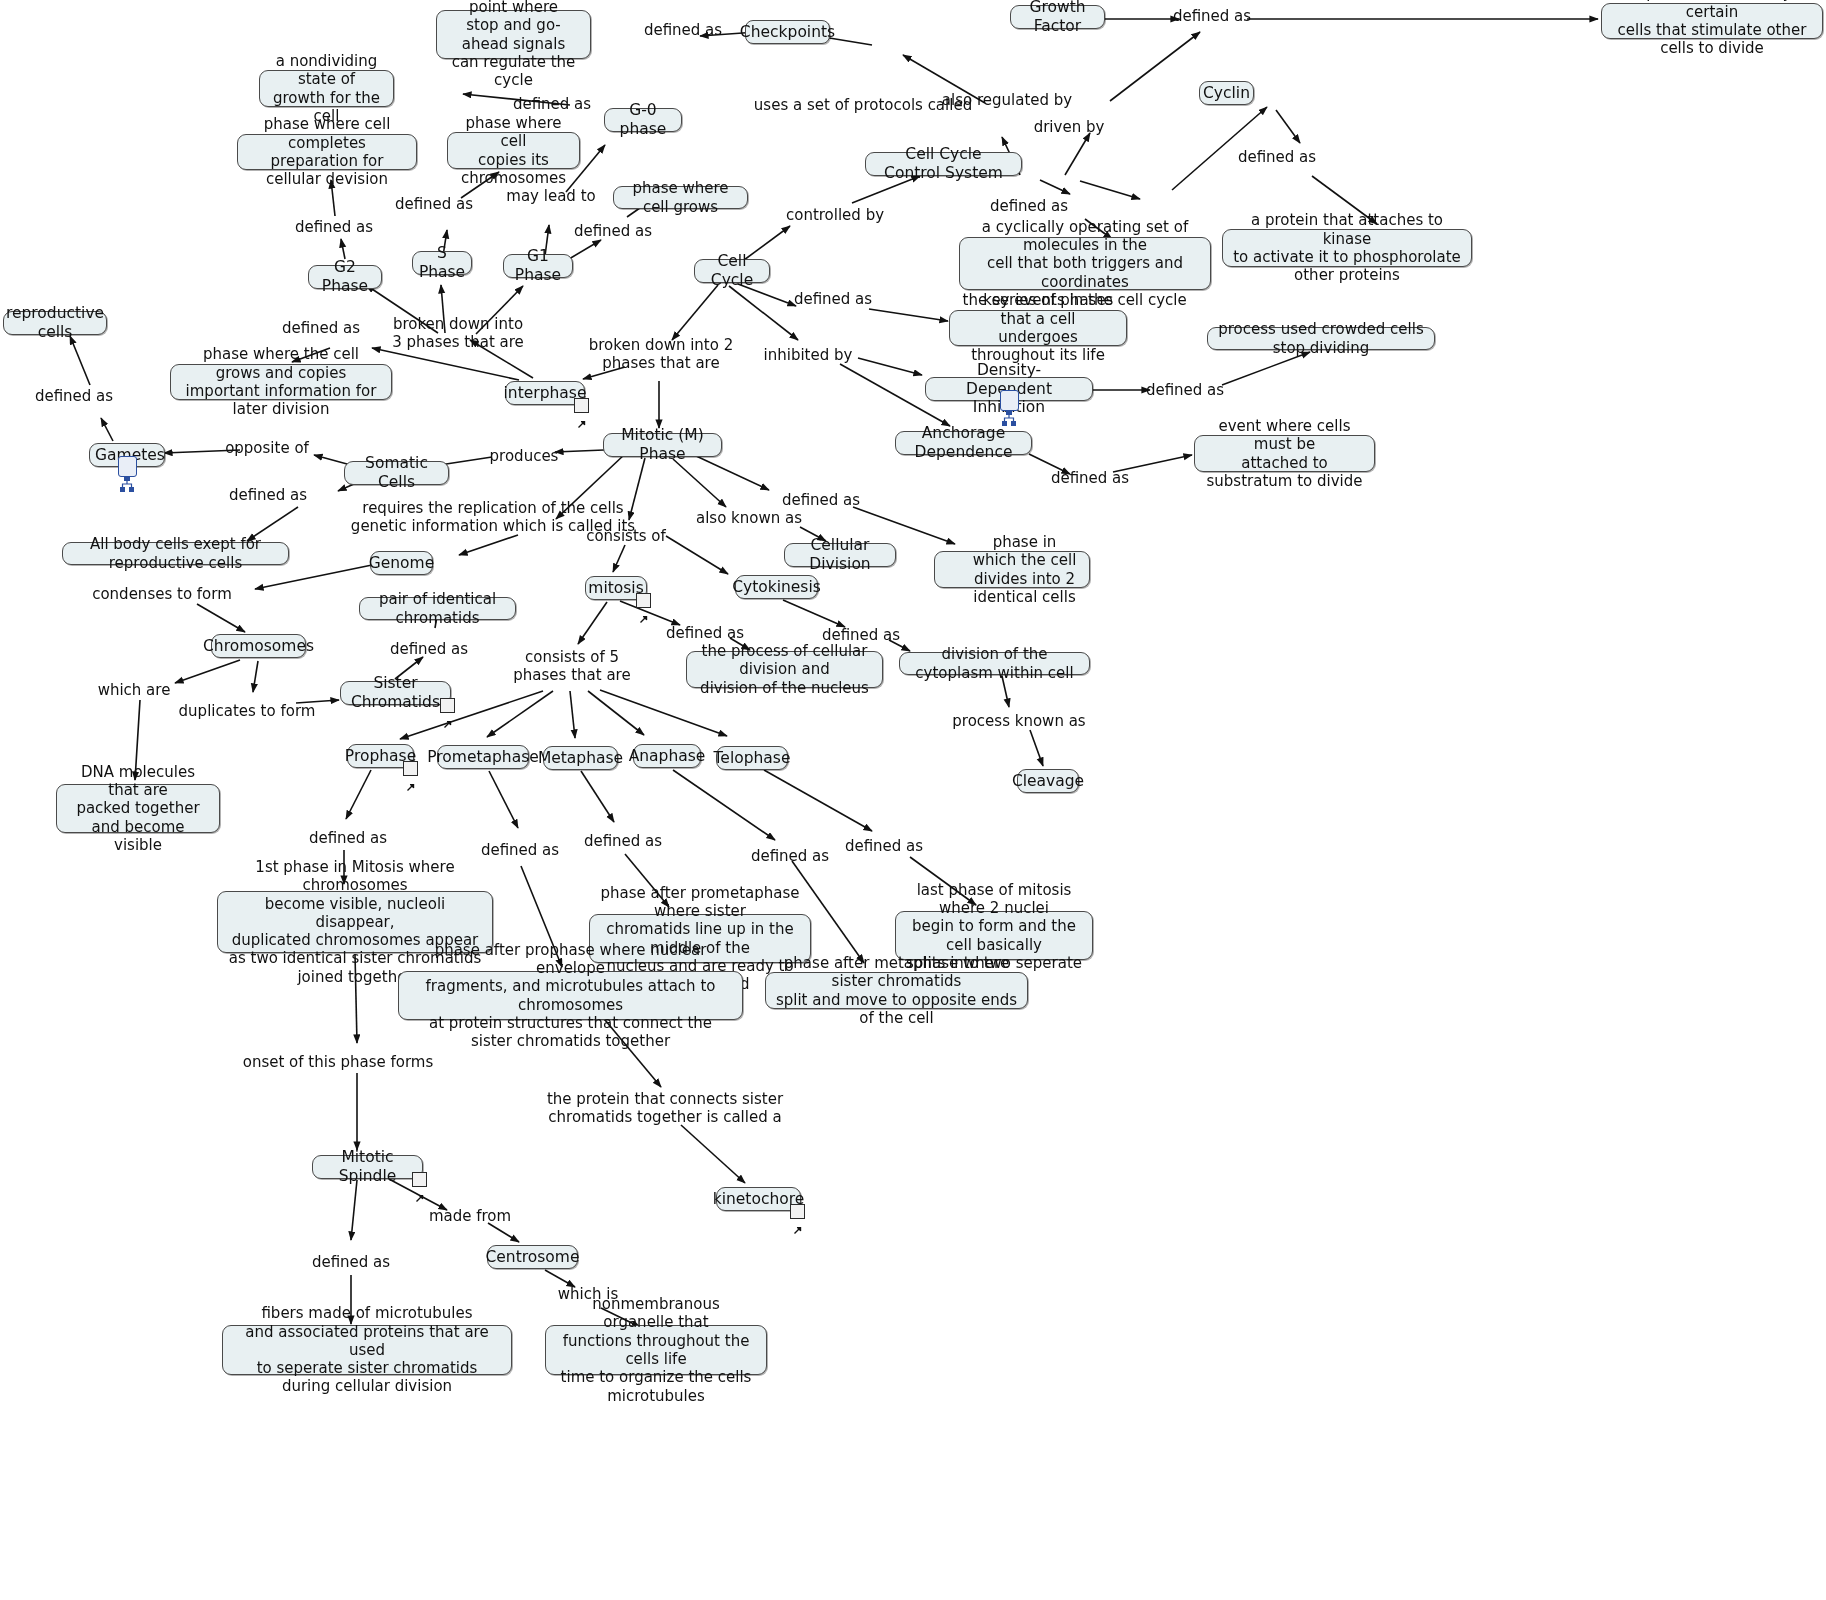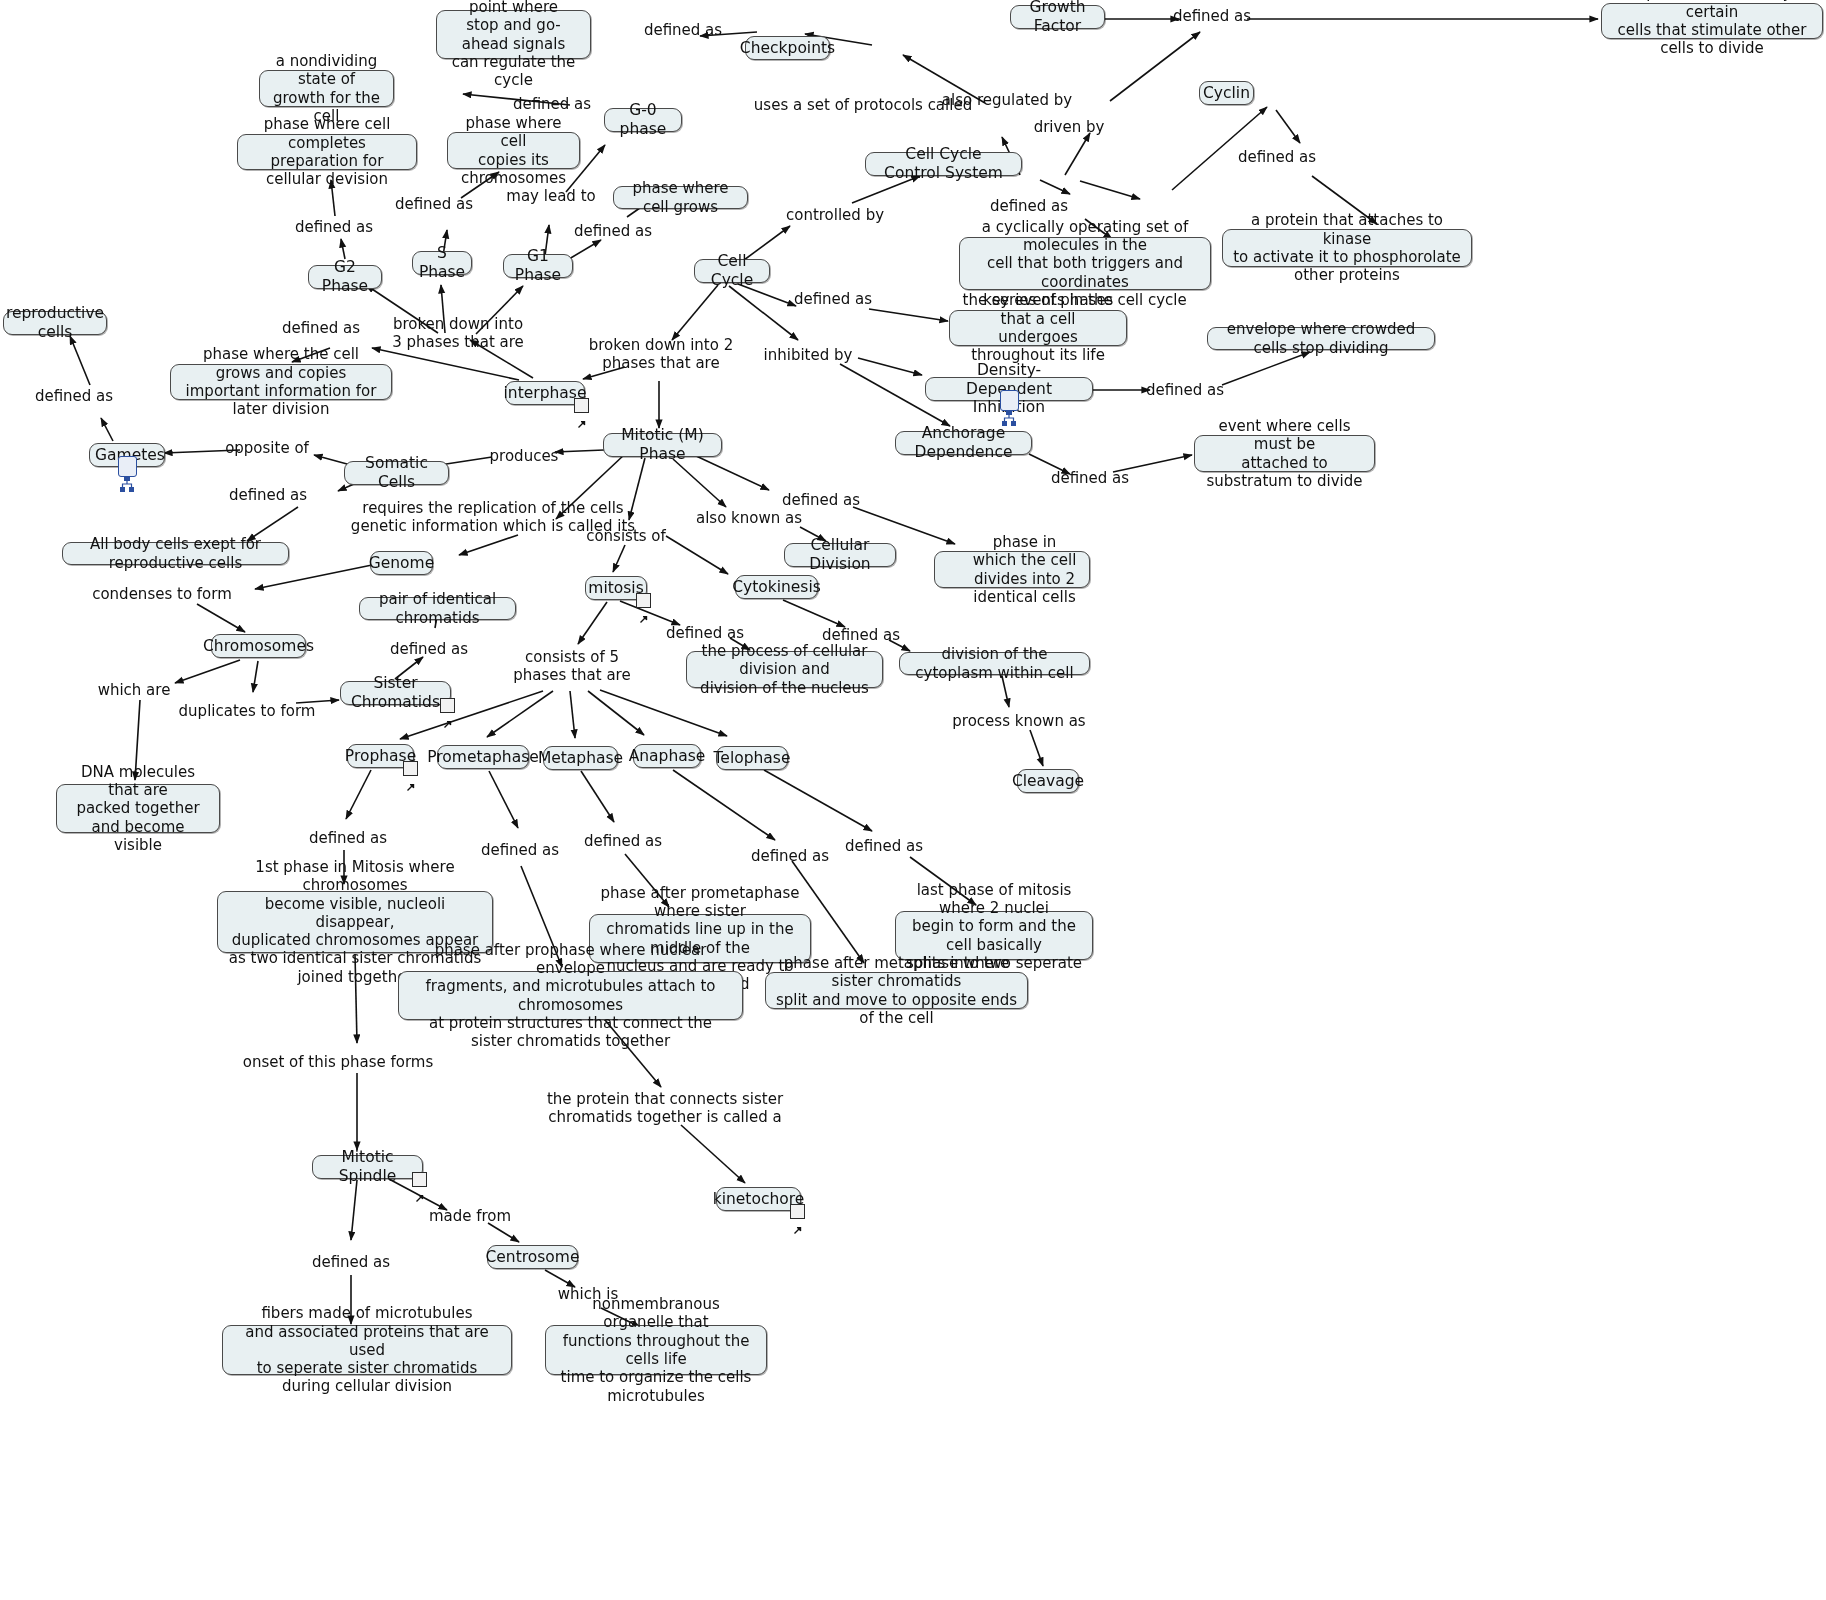--- a/index.html
+++ b/index.html
@@ -247,21 +247,21 @@
       <path d="M351,1275 L351,1324"></path>
 
       <path d="M545,1270 L575,1287"></path>
       <path d="M601,1308 L640,1327"></path>
     </g>
   </svg>
 
   <div class="node def" style="left:436px;top:10px;width:155px;height:49px;">critical control point where
 stop and go-ahead signals
 can regulate the cycle</div>
-  <div class="node concept" style="left:745px;top:36px;width:85px;height:24px;">
+  <div class="node concept" style="left:745px;top:20px;width:85px;height:24px;border-radius:8px;">
     <span>Checkpoints</span>
   </div>
   <div class="node concept" style="left:1010px;top:5px;width:95px;height:24px;">
     <span>Growth Factor</span>
   </div>
   <div class="node def" style="left:1601px;top:3px;width:222px;height:36px;">a protein released by certain
 cells that stimulate other cells to divide</div>
 
   <div class="node def" style="left:259px;top:70px;width:135px;height:37px;">a nondividing state of
 growth for the cell</div>
@@ -295,21 +295,21 @@
   </div>
   <div class="node concept" style="left:503px;top:254px;width:70px;height:24px;">
     <span>G1 Phase</span>
   </div>
   <div class="node concept" style="left:694px;top:259px;width:76px;height:24px;">
     <span>Cell Cycle</span>
   </div>
 
   <div class="node def" style="left:949px;top:310px;width:178px;height:36px;">the series of phases that a cell
 undergoes throughout its life</div>
-  <div class="node def" style="left:1207px;top:327px;width:228px;height:23px;">envelope where crowded cells stop dividing</div>
+  <div class="node def" style="left:1207px;top:327px;width:228px;height:23px;">process used crowded cells stop dividing</div>
 
   <div class="node concept" style="left:3px;top:311px;width:104px;height:24px;">
     <span>reproductive cells</span>
   </div>
   <div class="node def" style="left:170px;top:364px;width:222px;height:36px;">phase where the cell grows and copies
 important information for later division</div>
 
   <div class="node concept" style="left:505px;top:381px;width:80px;height:24px;">
     <span>interphase</span>
     <span class="link-badge">

